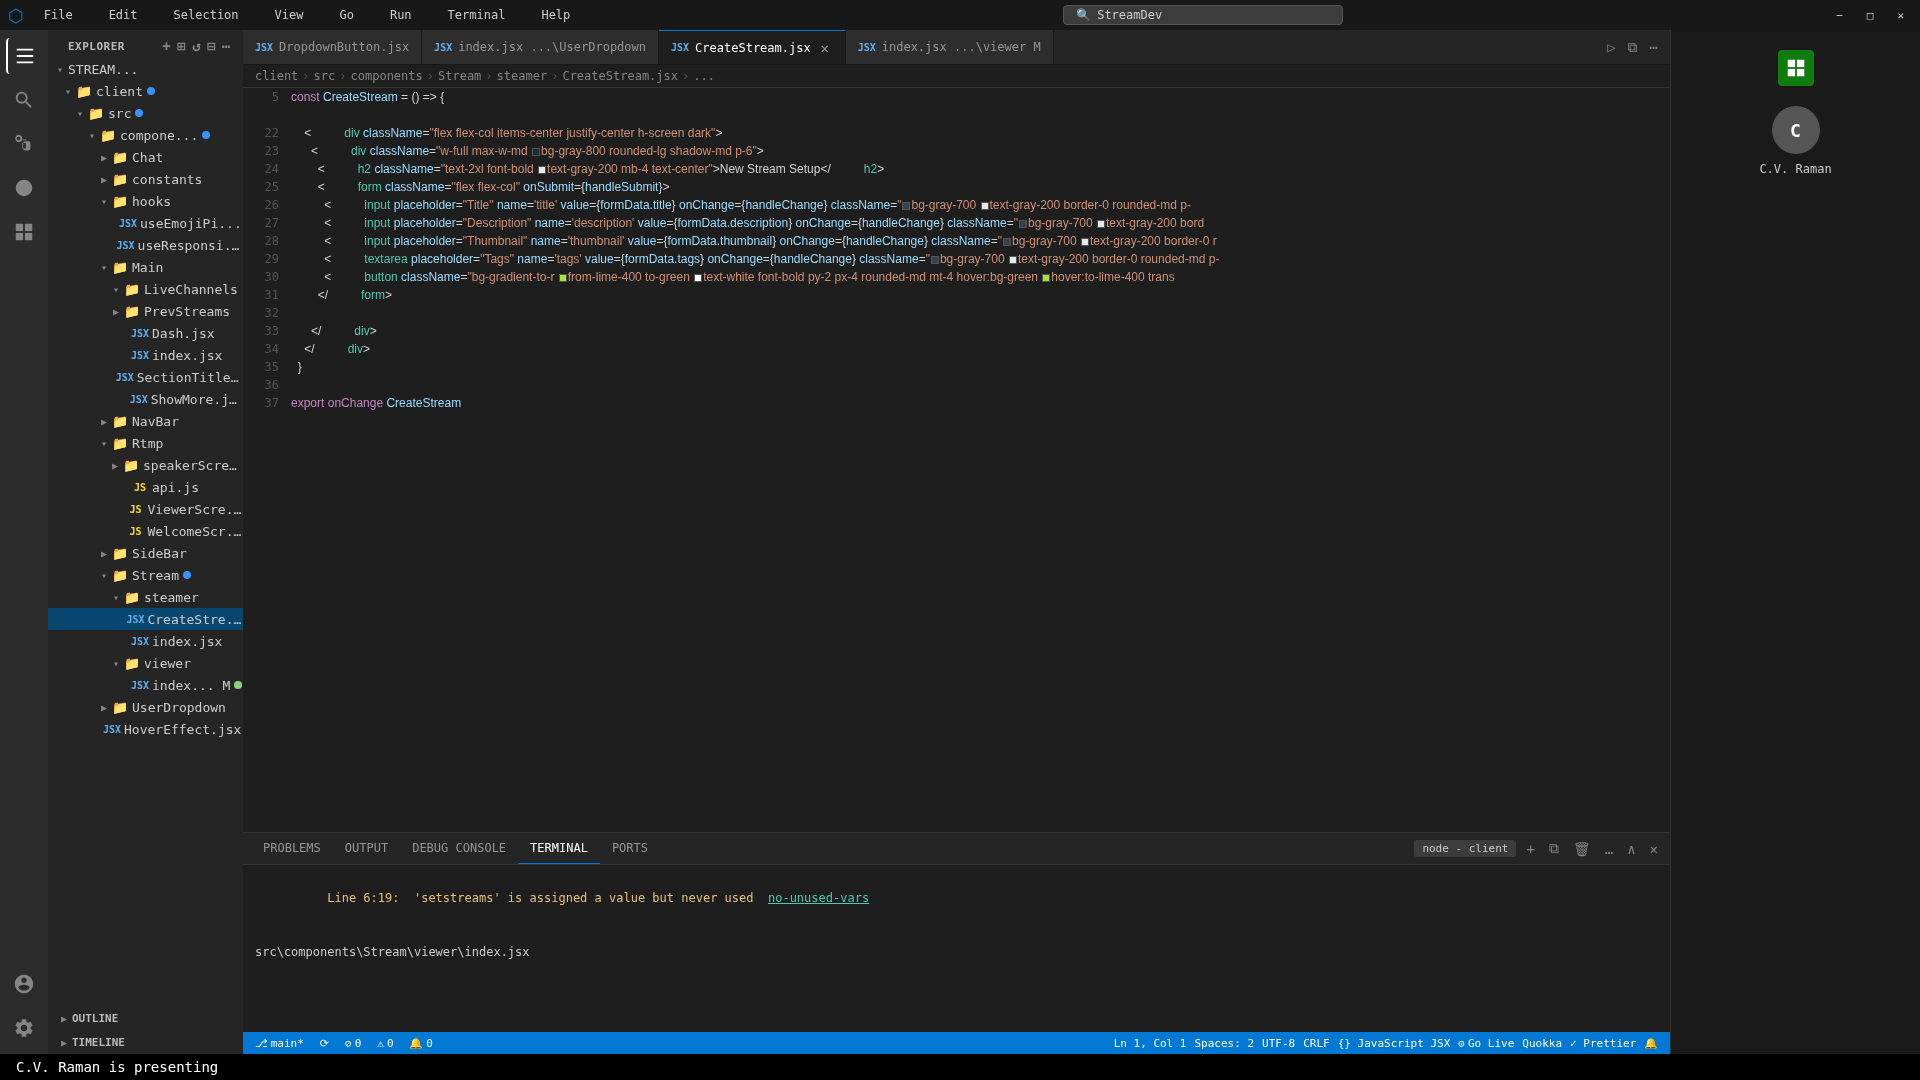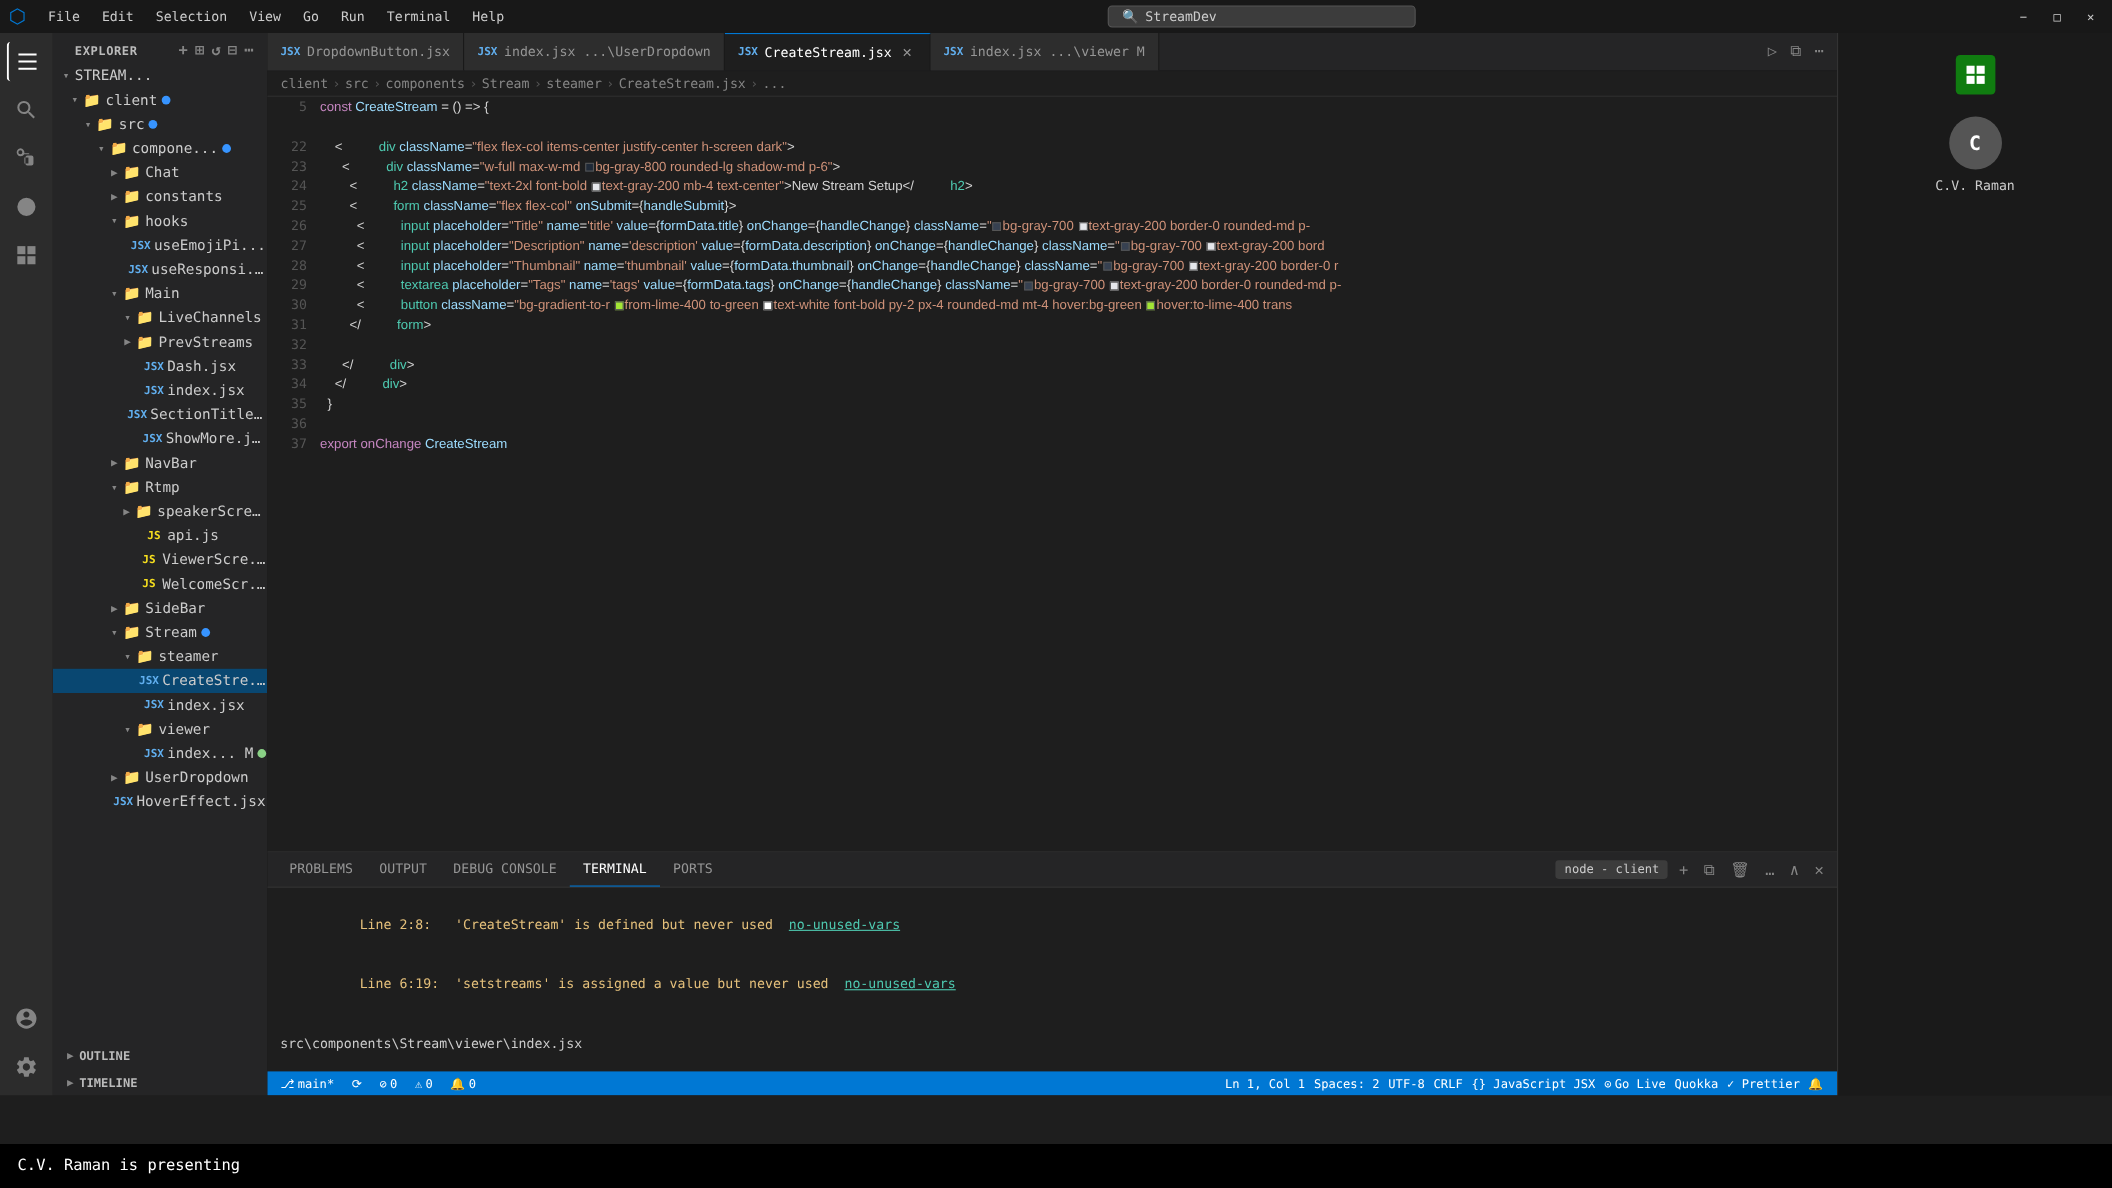--- a/index.html
+++ b/index.html
@@ -19,21 +19,21 @@
     .title-bar {
       height: 30px;
       background: #181818;
       display: flex;
       align-items: center;
       justify-content: space-between;
       padding: 0 8px;
       flex-shrink: 0;
     }
     .title-bar-left { display: flex; align-items: center; gap: 8px; }
-    .title-bar-menu { display: flex; gap: 4px; }
+    .title-bar-menu { display: flex; gap: 20px; }
     .menu-item {
       padding: 2px 8px;
       color: #ccc;
       cursor: pointer;
       font-size: 12px;
     }
     .title-bar-center {
       flex: 1;
       display: flex;
       justify-content: center;
@@ -330,27 +330,26 @@
       align-items: center;
       gap: 3px;
       padding: 0 4px;
       cursor: pointer;
       height: 100%;
     }
     .status-right { margin-left: auto; display: flex; align-items: center; }
 
     
     .presenter-bar {
-      height: 40px;
+      height: 26px;
       background: #000;
       display: flex;
       align-items: center;
       padding: 0 16px;
       flex-shrink: 0;
-      margin-top: 44px;
     }
     .presenter-bar-text { color: #fff; font-size: 14px; }
 
     
     .right-panel {
       width: 250px;
       background: #1a1a1a;
       border-left: 1px solid #333;
       display: flex;
       flex-direction: column;
@@ -834,23 +833,20 @@
           <span class="panel-action-btn">⧉</span>
           <span class="panel-action-btn">🗑</span>
           <span class="panel-action-btn">…</span>
           <span class="panel-action-btn">∧</span>
           <span class="panel-action-btn">✕</span>
         </div>
       </div>
 
       <div class="terminal-content">
         <div class="terminal-line">
-          <span class="term-warn">Line 2:8:   'CreateStream' is defined but never used</span>  <span class="term-link">no-unused-vars</span>
-        </div>
-        <div class="terminal-line">
           <span class="term-warn">Line 6:19:  'setstreams' is assigned a value but never used</span>  <span class="term-link">no-unused-vars</span>
         </div>
         <div class="terminal-line">&nbsp;</div>
         <div class="terminal-line">src\components\Stream\viewer\index.jsx</div>
         <div class="terminal-line">
                   
         </div>
 
       </div>
     </div>

